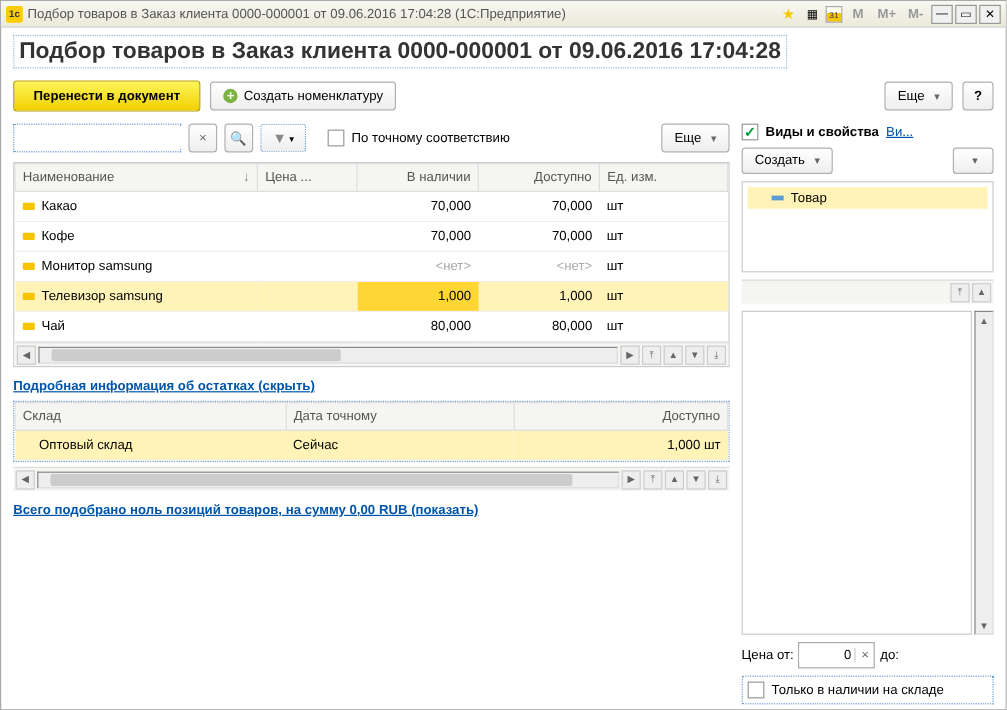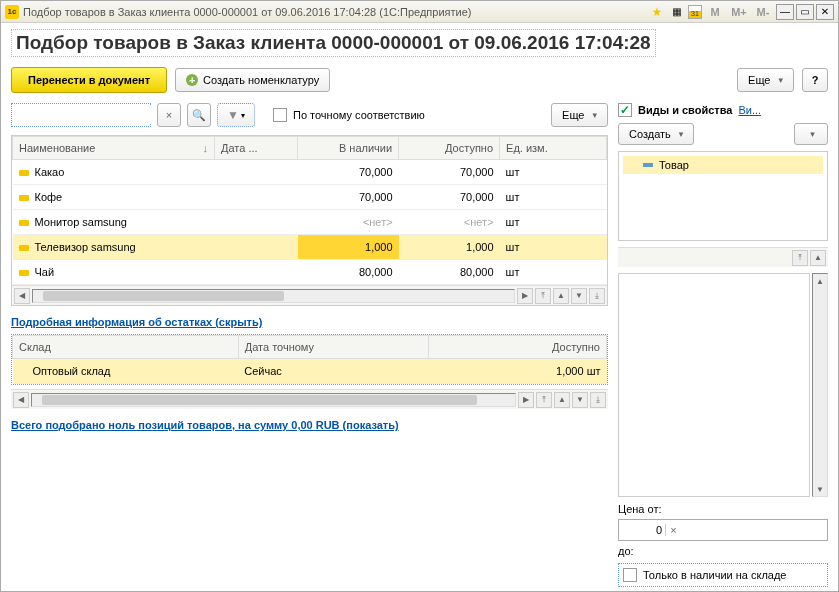--- a/index.html
+++ b/index.html
@@ -48,27 +48,27 @@
 .hscroll { flex: 1; height: 14px; background: #eee; border: 1px inset #ddd; position: relative; }
 .hscroll-thumb { position: absolute; left: 10px; top: 1px; height: 10px; width: 50%; background: #ccc; border-radius: 2px; }
 .nav-btn { width: 16px; height: 16px; background: #eee; border: 1px solid #ccc; display: inline-flex; align-items: center; justify-content: center; font-size: 8px; color: #666; cursor: pointer; }
 .link { color: #0055aa; text-decoration: underline; cursor: pointer; }
 .link-bold { font-weight: bold; }
 .footer-link-row { margin: 10px 0 6px; }
 .stock-table-wrap { border: 1px dotted #6a9ed8; }
 .stock-row td { background: #fff3b8; }
 .right-header { display: flex; align-items: center; gap: 6px; }
 .right-title { font-weight: bold; }
-.tree { border: 1px solid #ccc; padding: 4px; height: 90px; }
+.tree { border: 1px solid #ccc; padding: 4px; height: 76px; }
 .tree-item { display: flex; align-items: center; gap: 6px; padding: 3px 2px 3px 20px; }
 .tree-icon { width: 10px; height: 4px; background: #5a9bd4; display: inline-block; }
 .tree-sel { background: #fff3b8; }
 .side-scroll { width: 16px; background: #eee; border: 1px inset #ddd; display: flex; flex-direction: column; }
 .side-scroll .sb { height: 14px; display: flex; align-items: center; justify-content: center; font-size: 8px; color: #666; }
-.bottom-row { display: flex; gap: 4px; flex-direction: column; }
+.bottom-row { display: flex; align-items: center; gap: 4px; }
 .price-input-wrap { display: flex; align-items: center; border: 1px solid #aaa; height: 22px; }
 .price-input { width: 46px; border: none; text-align: right; padding: 0 3px; font-size: 11px; outline: none; }
 .x-clear { width: 16px; text-align: center; color: #666; border-left: 1px solid #ccc; cursor: pointer; }
 .right-footer { border: 1px dotted #6a9ed8; padding: 4px; display: flex; align-items: center; gap: 6px; }
 .empty-box { border: 1px solid #ccc; flex: 1; min-height: 100px; }
 .right-boxes { display: flex; gap: 2px; flex: 1; }
 .cal-icon { width: 14px; height: 14px; display: inline-block; background: linear-gradient(#fff 40%, #f6c500 40%); border: 1px solid #aaa; position: relative; font-size: 7px; text-align: center; line-height: 16px; color: #333; }
 .star-icon { color: #f6c500; font-size: 12px; }
 </style>
 </head>
@@ -123,21 +123,21 @@
           <span>По точному соответствию</span>
           <span class="spacer"></span>
           <button class="btn btn-dropdown">Еще</button>
         </div>
 
         <div class="table-wrap">
           <table class="table">
             <thead>
               <tr>
                 <th style="width:34%"><span>Наименование</span><span class="sort-arrow">↓</span></th>
-                <th style="width:14%">Дата ...</th>
+                <th style="width:14%">Цена ...</th>
                 <th style="width:17%;text-align:right">В наличии</th>
                 <th style="width:17%;text-align:right">Доступно</th>
                 <th style="width:18%">Ед. изм.</th>
               </tr>
             </thead>
             <tbody>
               <tr>
                 <td><span class="row-icon"></span><span>Какао</span></td>
                 <td></td>
                 <td class="num">70,000</td>

